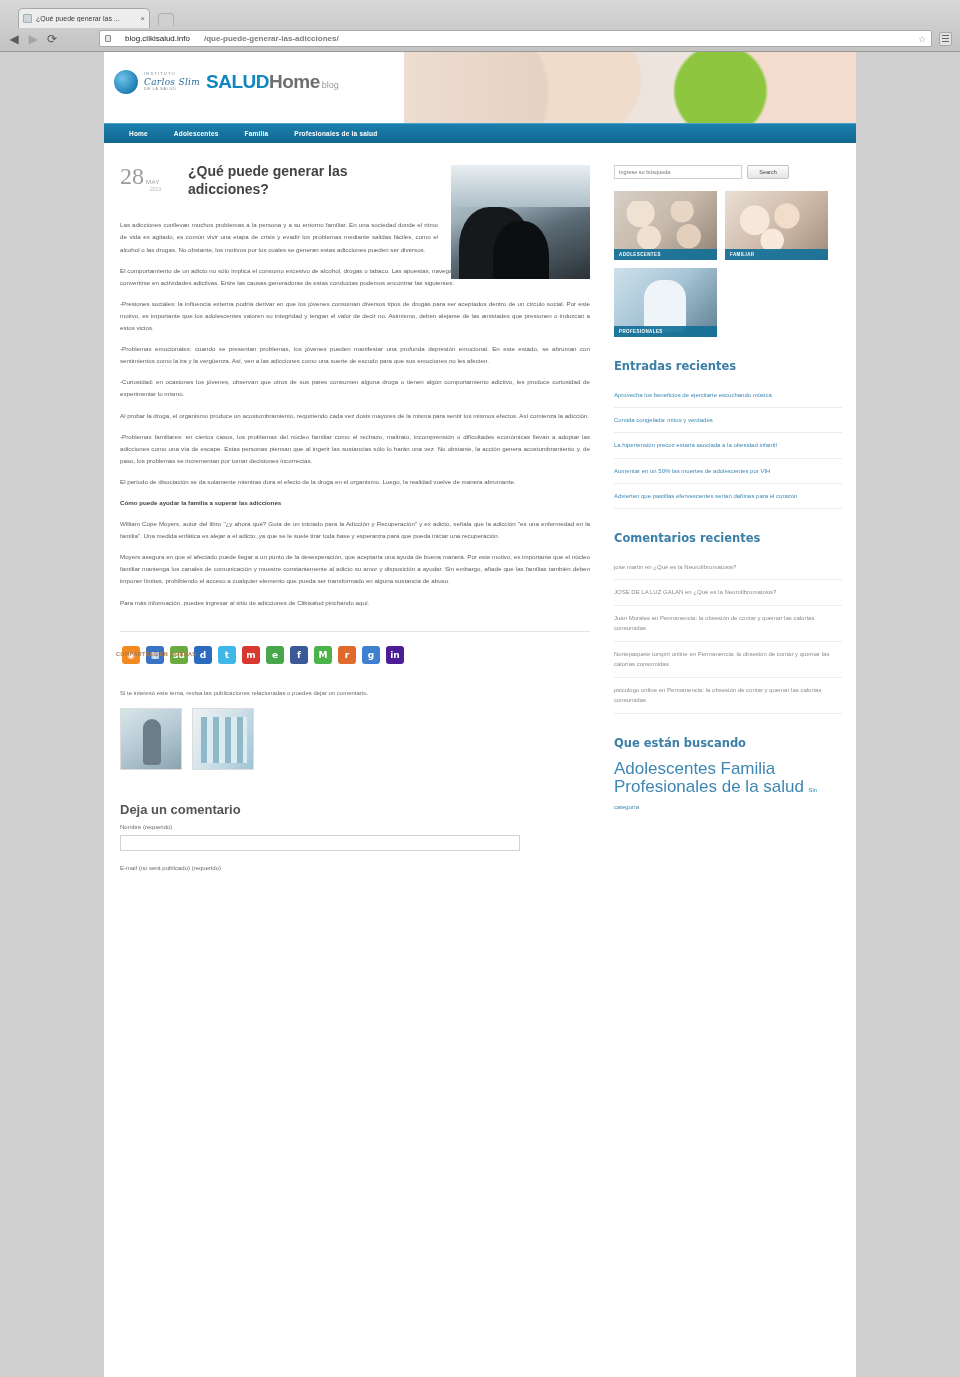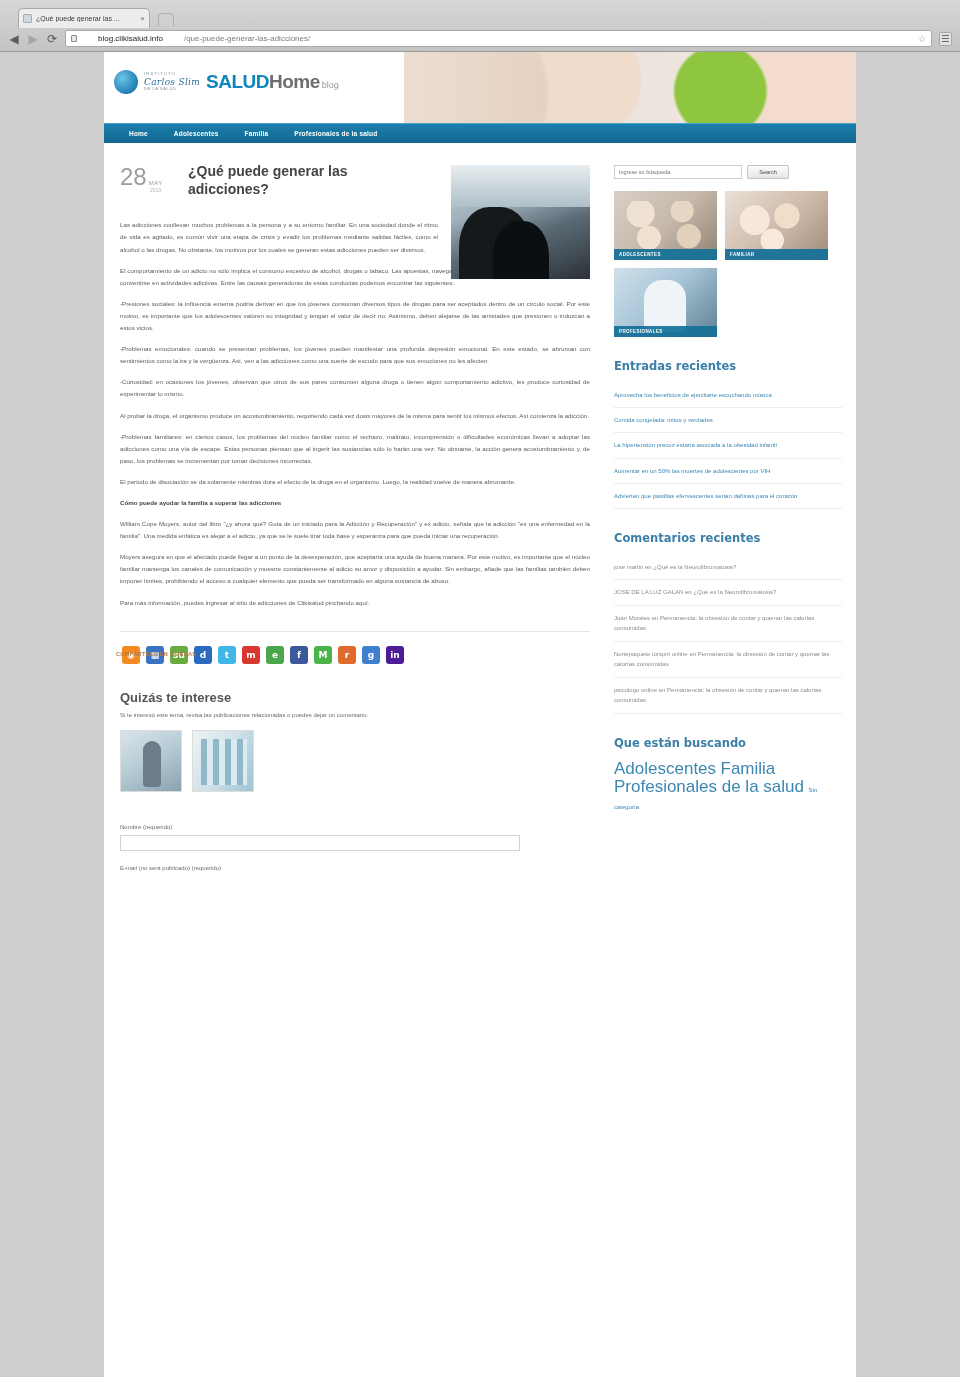--- a/index.html
+++ b/index.html
@@ -49,29 +49,29 @@
   }
   .toolbar {
     position: absolute; left: 0; top: 26px; width: 100%; height: 25px;
     display: flex; align-items: center; gap: 7px; padding: 0 8px;
   }
   .navbtn { font-size: 12px; color: #5c5c5c; line-height: 1; width: 12px; text-align: center; }
   .navbtn.disabled { color: #a4a4a4; }
   .omnibox {
     flex: 1; height: 17px; background: #fff;
     border: 1px solid #a9a9a9; border-radius: 2px;
-    display: flex; align-items: center; padding: 0 5px; gap: 21px;
-    font-size: 8px; color: #444;
+    display: flex; align-items: center; padding: 0 5px; gap: 14px;
+    font-size: 8px; color: #444; margin-left: 34px;
   }
   .omnibox .lock {
     width: 6px; height: 7px; border: 1px solid #8a8a8a;
     border-radius: 1px; background: #e7e7e7; flex: none;
   }
   .omnibox .url-host { color: #222; }
-  .omnibox .url-path { color: #7c7c7c; }
+  .omnibox .url-path { color: #7c7c7c; font-weight: bold; }
   .omnibox .star { margin-left: auto; color: #9a9a9a; font-size: 9px; }
   .menubtn {
     width: 13px; height: 14px; border: 1px solid #a9a9a9; border-radius: 2px;
     background: #e2e2e2; display: flex; flex-direction: column;
     justify-content: center; align-items: center; gap: 2px;
   }
   .menubtn i { display: block; width: 7px; height: 1px; background: #666; }
 
   
   .viewport {
@@ -134,21 +134,21 @@
   
   .content { display: flex; width: 752px; background: #fff; }
   .main-col { width: 502px; padding: 18px 16px 0 16px; position: relative; }
   .side-col { width: 250px; padding: 22px 14px 0 8px; background: #fff; }
 
   
   .post-head { display: flex; gap: 10px; }
   .date {
     width: 58px; flex: none; padding-top: 2px; text-align: left;
   }
-  .date .d { font-size: 24px; color: #9c9c9c; font-family: Liberation Sans, sans-serif; }
+  .date .d { font-size: 24px; color: #9c9c9c; font-family: Liberation Serif, serif; }
   .date .m { font-size: 6px; color: #9c9c9c; letter-spacing: .5px; display: inline-block; margin-left: 2px; }
   .date .y { font-size: 5px; color: #b5b5b5; display: block; margin-left: 30px; margin-top: -4px; }
   .post-title {
     font-size: 14px; color: #444444; font-weight: bold; line-height: 1.25;
     max-width: 235px; margin-top: 2px;
   }
   .hero {
     position: absolute; right: 16px; top: 22px;
     width: 139px; height: 114px;
     background:
@@ -409,30 +409,30 @@
               <span class="sicon" style="background:#4aa64a">e</span>
               <span class="sicon" style="background:#3b5998">f</span>
               <span class="sicon" style="background:#4ab34a">M</span>
               <span class="sicon" style="background:#e06a2b">r</span>
               <span class="sicon" style="background:#3f7fd0">g</span>
               <span class="sicon" style="background:#4c1d95">in</span>
             </div>
           </div>
 
           <div class="related">
-            <h2 class="h2">Quizás te interese</h2>
             <p class="note">Si te interesó este tema, revisa las publicaciones relacionadas o puedes dejar un comentario.</p>
             <div class="thumbs">
               <div class="thumb t1"></div>
               <div class="thumb t2"></div>
             </div>
           </div>
 
 
           <div class="commentform">
+            <h2 class="h2">Deja un comentario</h2>
             <p class="flabel">Nombre (requerido)</p>
             <input type="text" value="" style="">
             <p class="flabel">E-mail (no será publicado) (requerido)</p>
           </div>
 
         </div>
 
         <div class="side-col">
 
           <div class="search-row">

